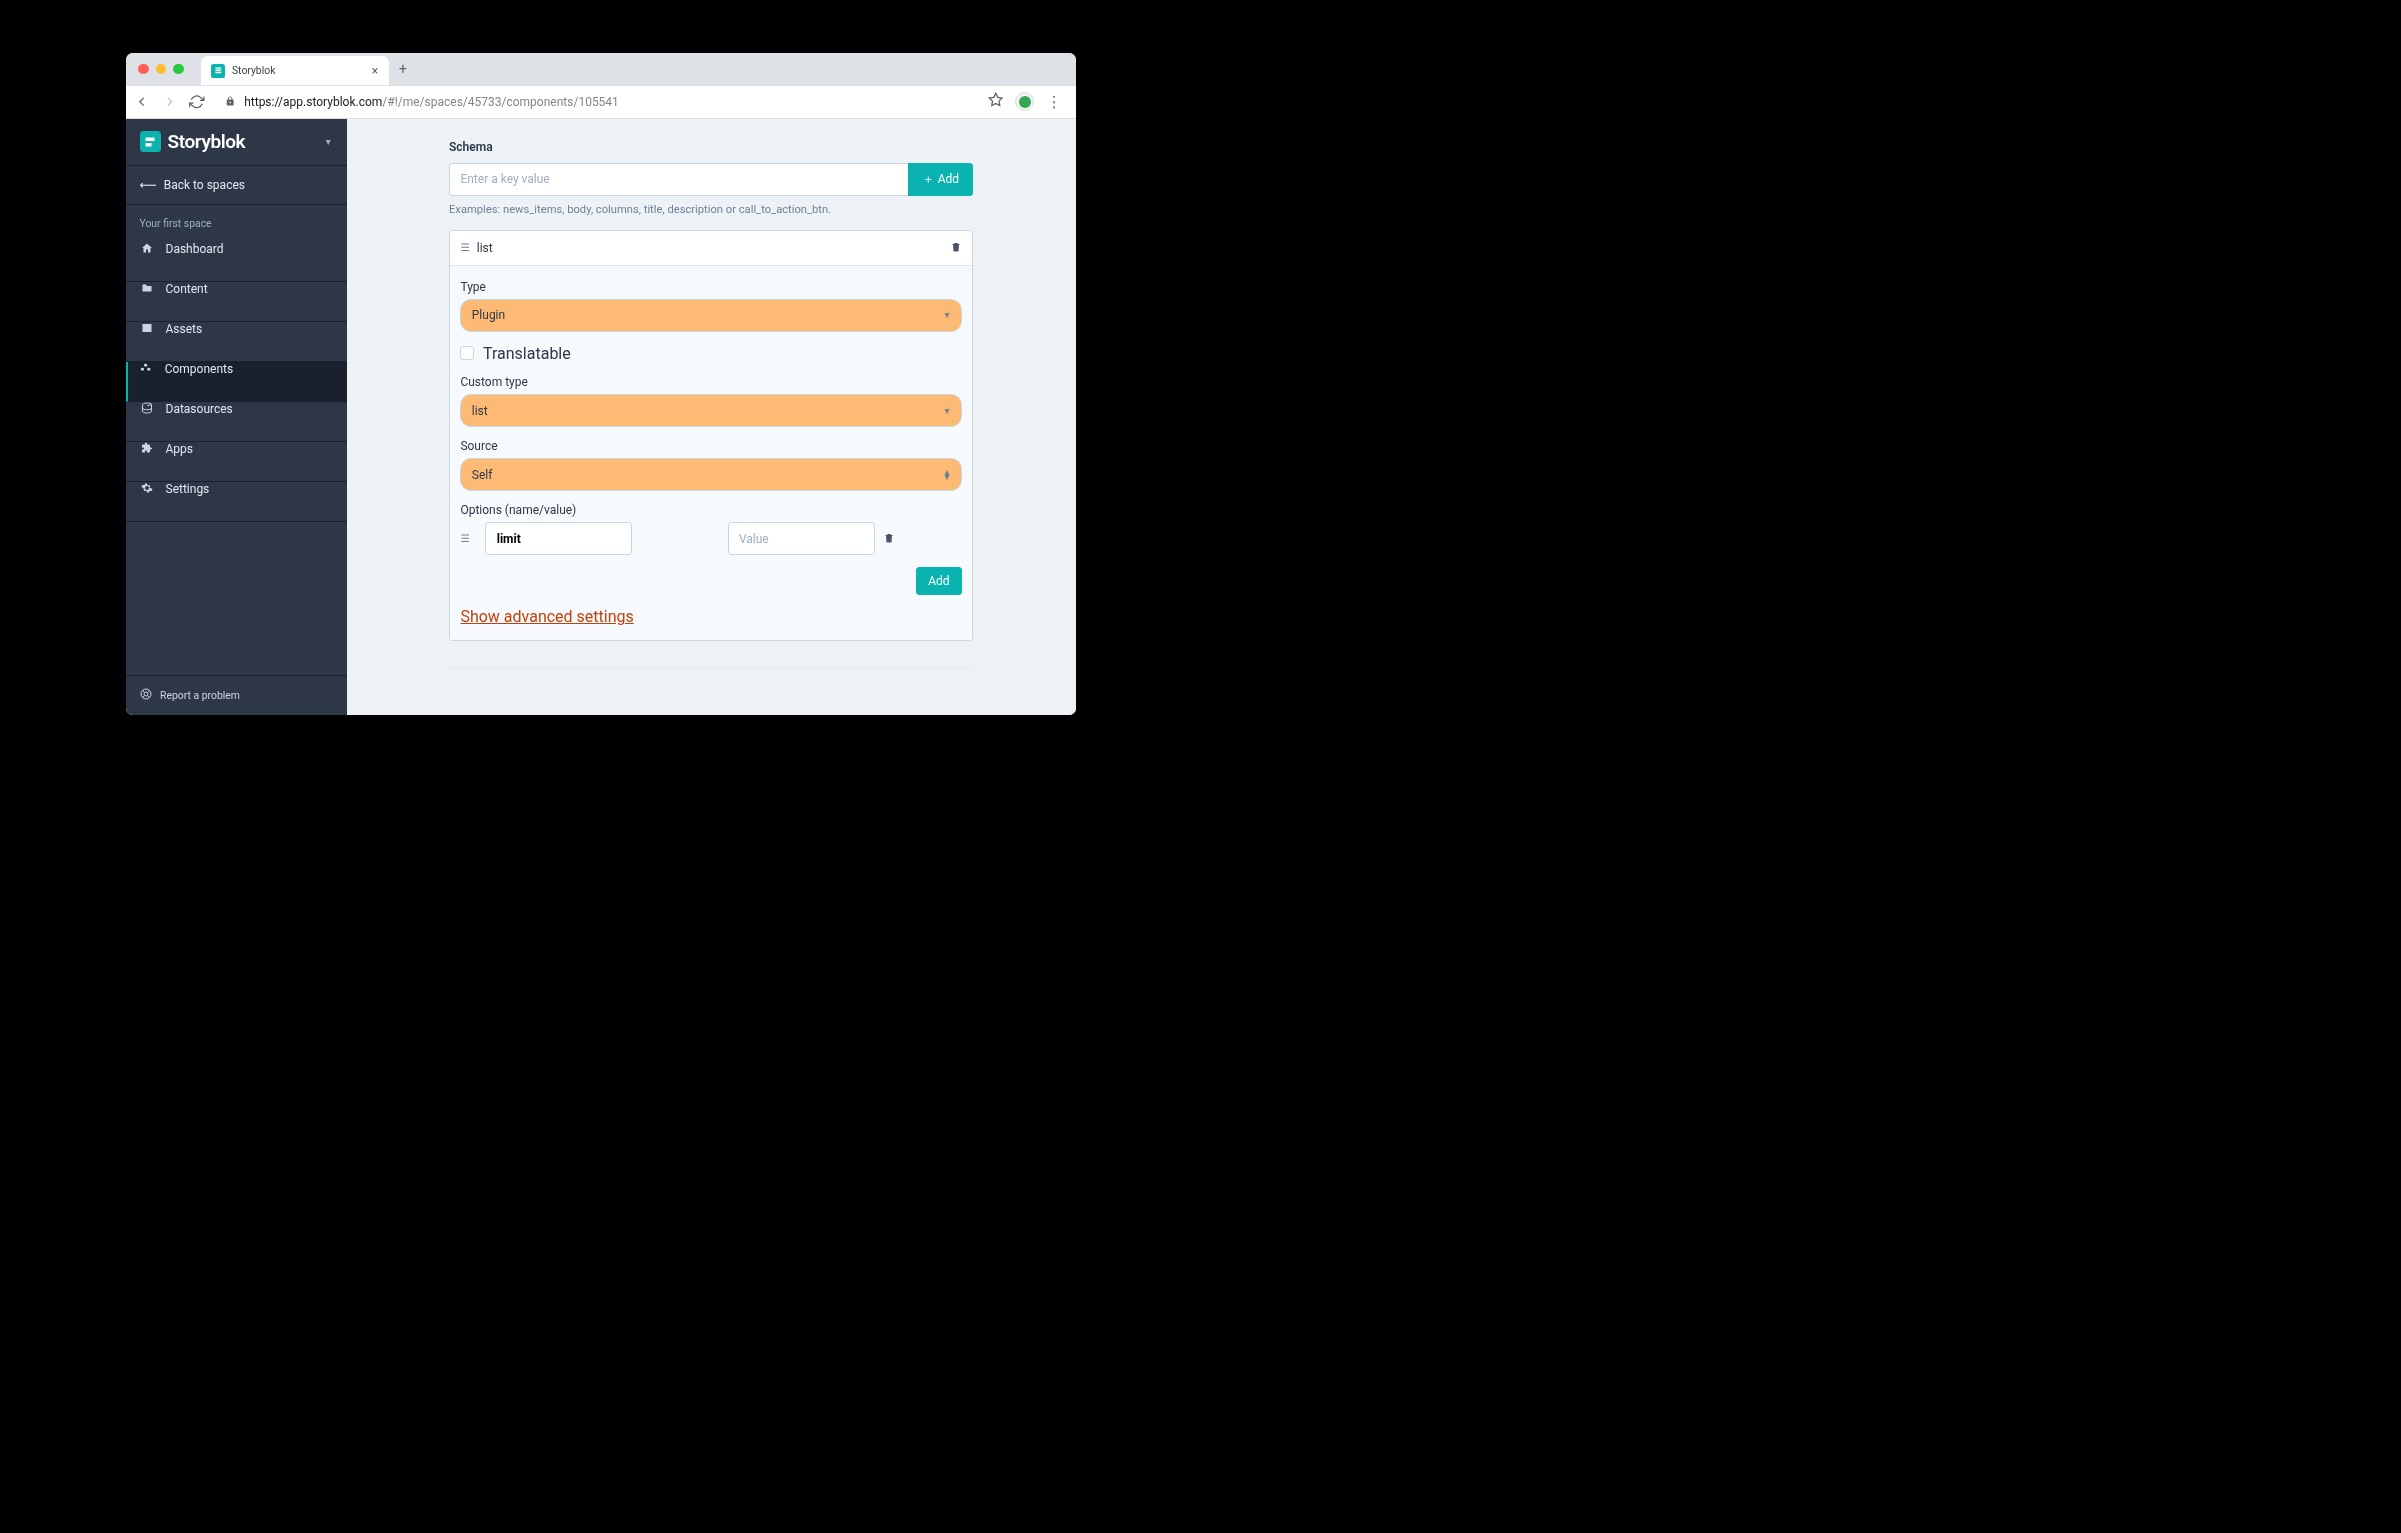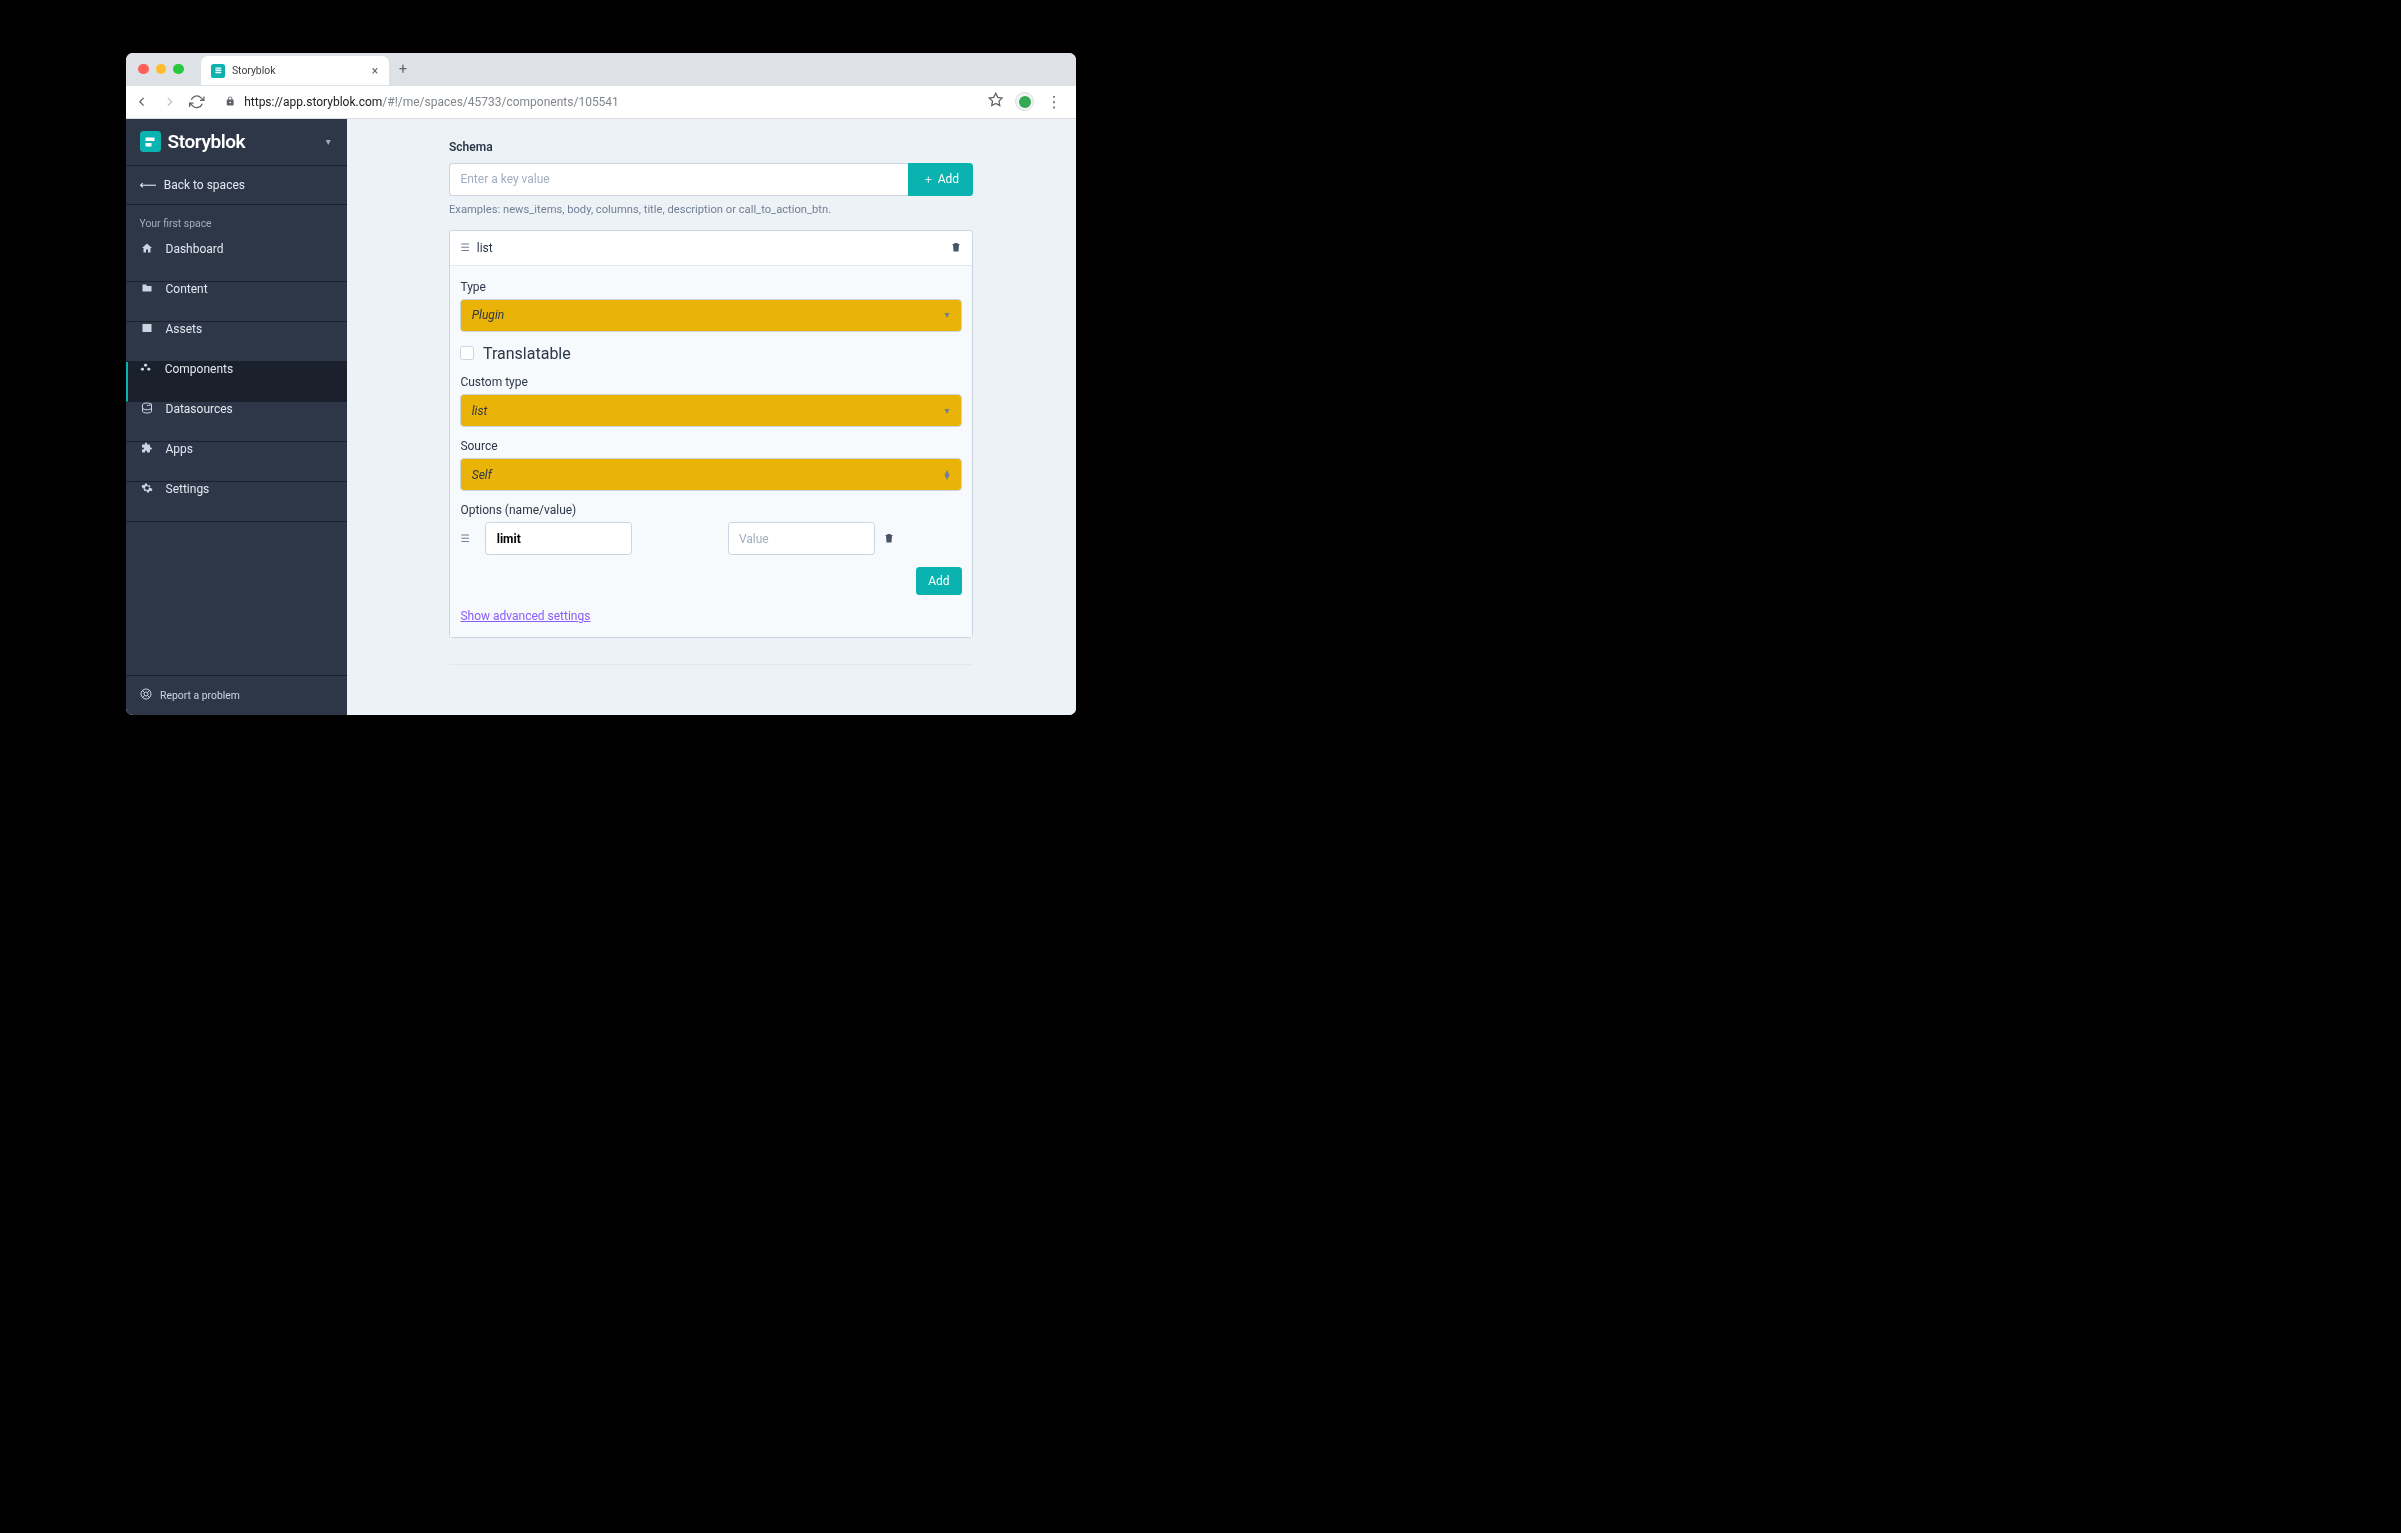--- a/index.html
+++ b/index.html
@@ -60,33 +60,33 @@
 
 .schema-field { background: #fff; border: 0.9px solid #cbd5e0; border-radius: 3.5px; }
 .field-header { height: 35px; display: flex; align-items: center; padding: 0 10.4px; border-bottom: 0.9px solid #e2e8f0; }
 .drag-handle { color: #718096; margin-right: 7px; font-size: 10.4px; }
 .field-name { flex: 1; font-size: 12px; color: #2d3748; }
 .trash-icon { color: #4a5568; cursor: pointer; }
 .field-body { padding: 14px 10.4px; background: #f7fafc; }
 .form-group { margin-bottom: 12px; }
 .form-label { font-size: 12px; color: #2d3748; margin-bottom: 5.2px; display: block; }
 .select-box { position: relative; width: 100%; }
-.select-input { width: 100%; height: 33px; border: 0.9px solid #cbd5e0; border-radius: 4px; padding: 0 10.4px; background: #eab308; font-size: 12px; color: #2d3748; display: flex; align-items: center; cursor: pointer; font-style: italic; }
+.select-input { width: 100%; height: 33px; border: 0.9px solid #cbd5e0; border-radius: 11px; padding: 0 10.4px; background: #fdba74; font-size: 12px; color: #2d3748; display: flex; align-items: center; cursor: pointer; }
 .select-caret { position: absolute; right: 10.4px; top: 50%; transform: translateY(-50%); color: #718096; font-size: 8.6px; }
 .select-dbl-caret { position: absolute; right: 10.4px; top: 50%; transform: translateY(-50%); color: #718096; font-size: 8.6px; line-height: 5.2px; }
 .checkbox-row { display: flex; align-items: center; gap: 8.6px; margin-bottom: 12px; }
 .checkbox { width: 14px; height: 14px; border: 0.9px solid #cbd5e0; border-radius: 2.6px; background: #fff; cursor: pointer; }
 .checkbox-label { font-size: 16px; color: #2d3748; }
 .options-row { display: flex; align-items: center; gap: 8.6px; }
 .options-row .text-input { flex: 1; height: 33px; border: 0.9px solid #cbd5e0; border-radius: 3.5px; padding: 0 10.4px; font-size: 12px; background: #fff; }
 .options-row .text-input::placeholder { color: #a0aec0; }
 .options-gap { width: 78px; }
 .add-small-wrap { display: flex; justify-content: flex-end; margin-top: 12px; margin-bottom: 12px; }
 .add-small { background: #0ab3af; color: #fff; border: none; padding: 7px 12px; border-radius: 3.5px; font-size: 12px; cursor: pointer; }
-.adv-link { font-size: 12px; color: #8b5cf6; text-decoration: underline; cursor: pointer; }
+.adv-link { font-size: 16px; color: #c2410c; text-decoration: underline; cursor: pointer; }
 .hr-bottom { border: none; border-top: 0.9px solid #e2e8f0; margin-top: 26px; }
 </style>
 </head>
 <body>
 
 <div class="browser-window">
   <div class="browser-chrome">
     <div class="tab-bar">
       <div class="traffic-lights">
         <div class="tl tl-red"></div>

